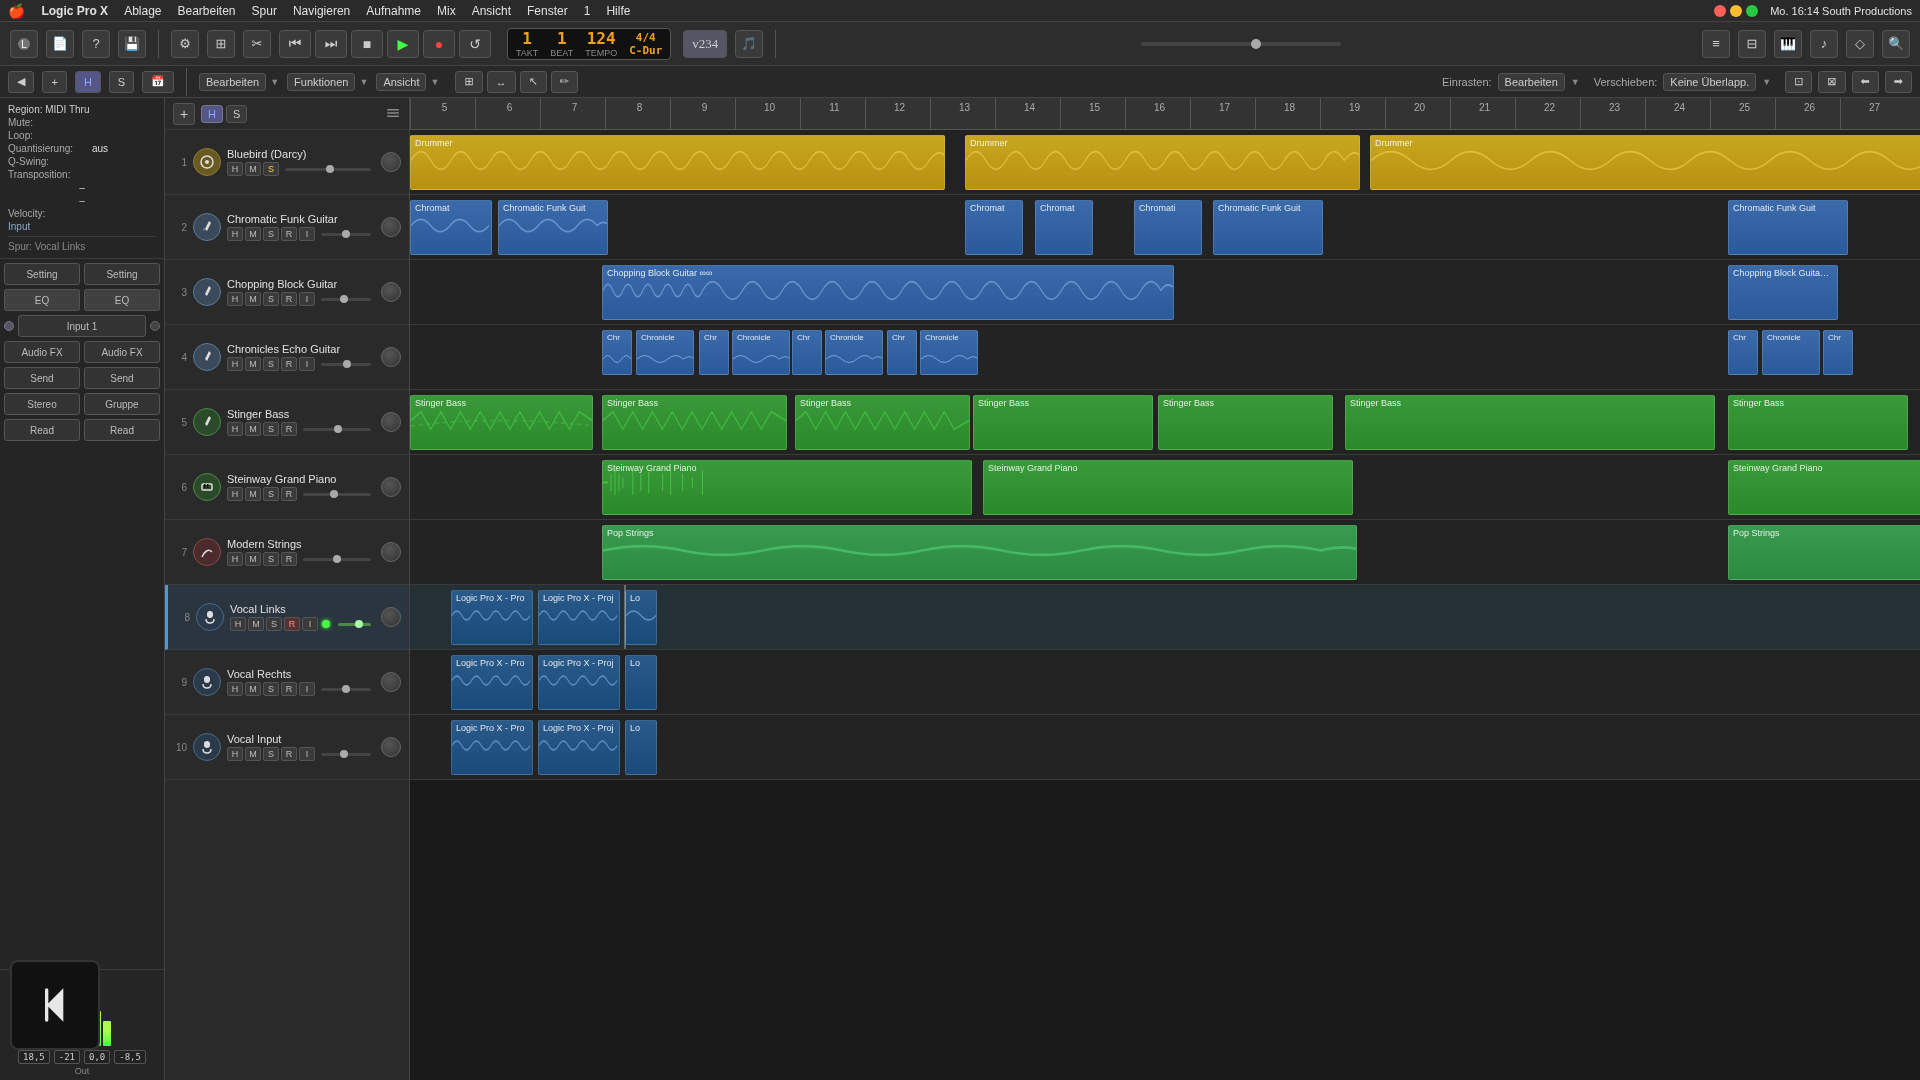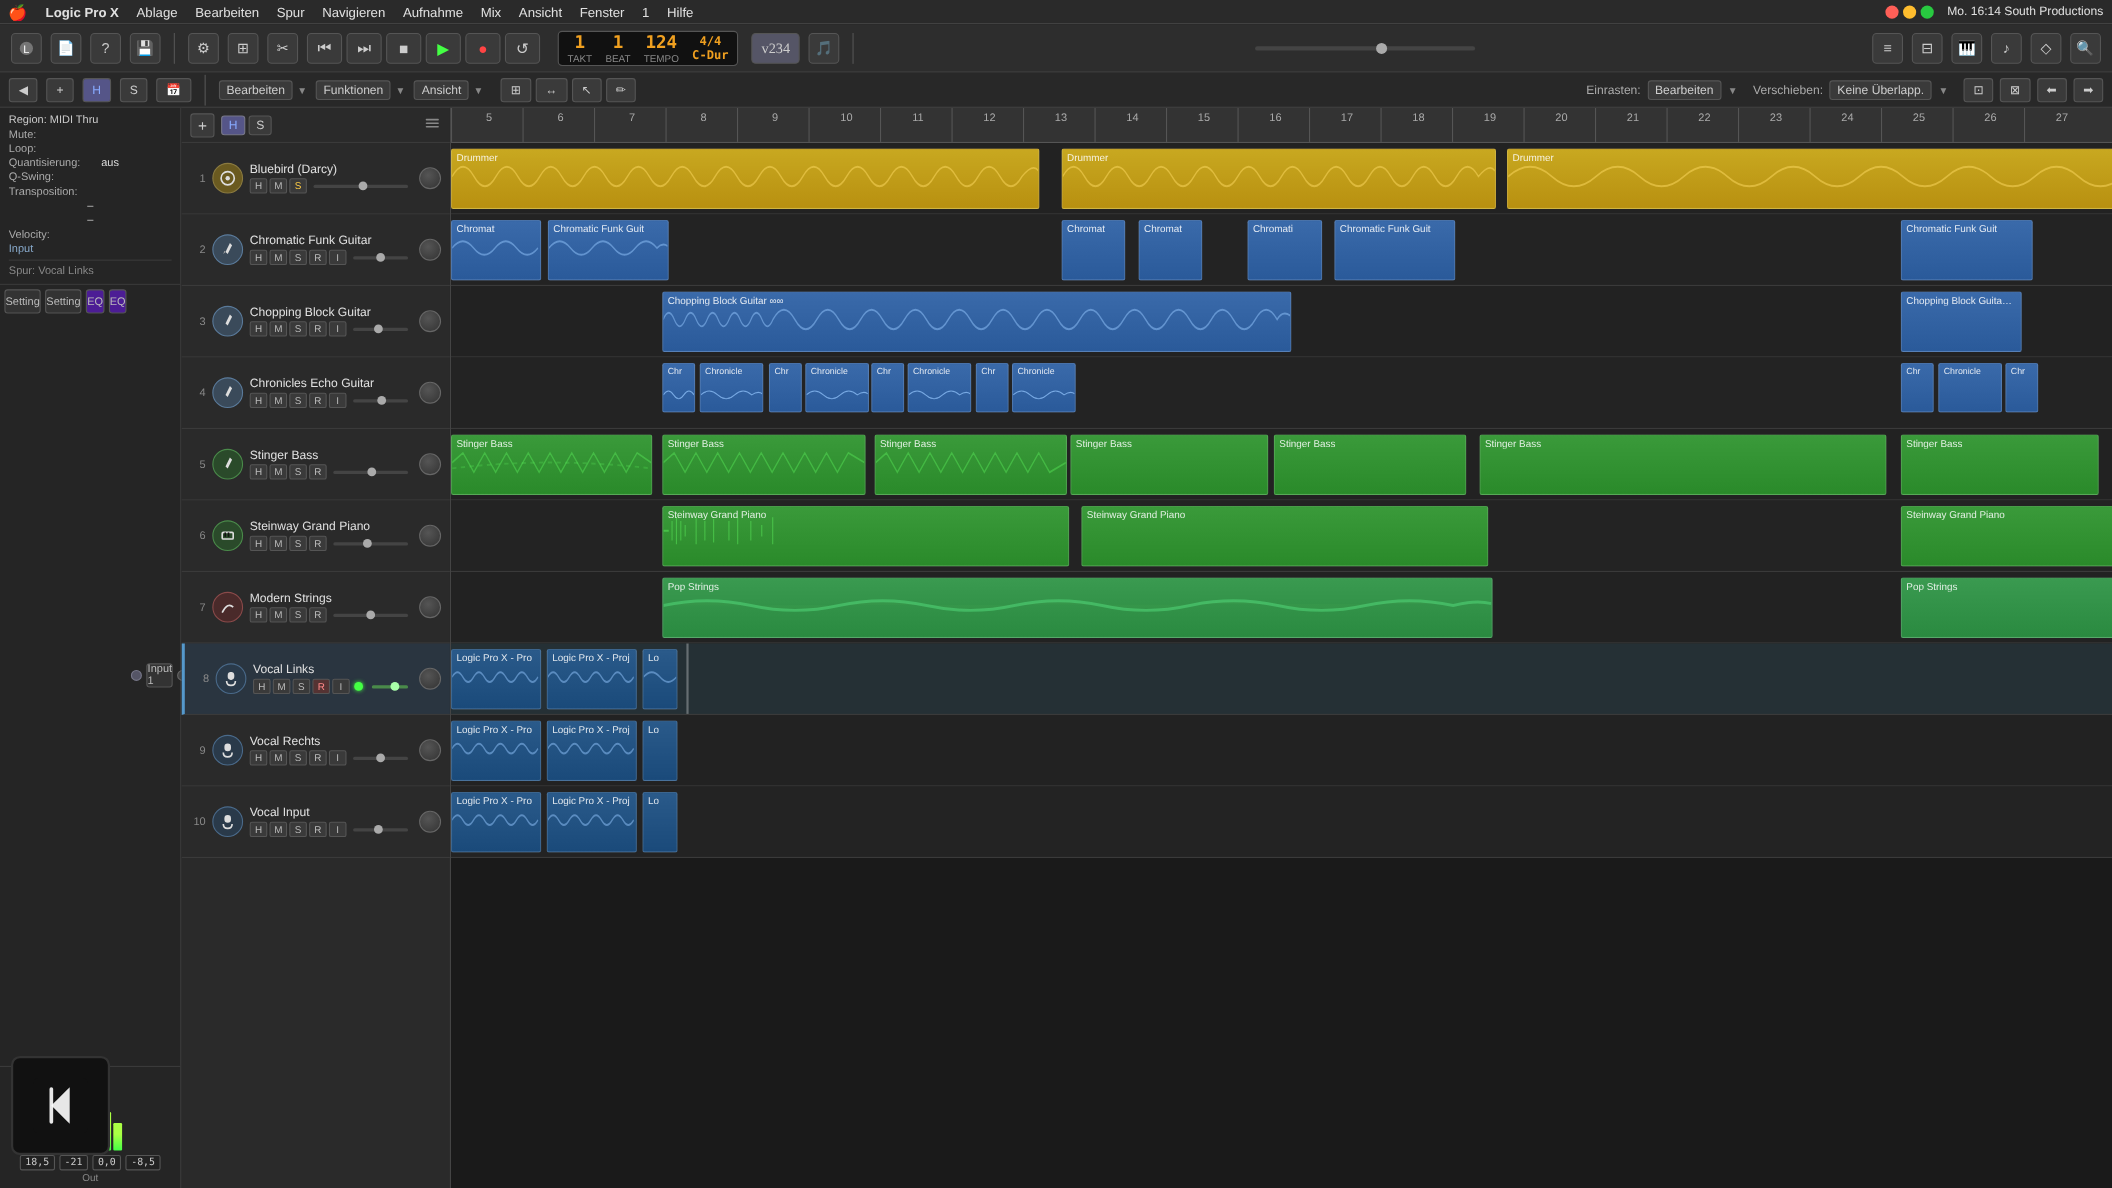--- a/index.html
+++ b/index.html
@@ -156,21 +156,21 @@
       gap: 4px;
       margin-bottom: 2px;
     }
     .region-key { color: #aaa; min-width: 80px; }
     .region-val { color: #ddd; }
     
     #mixer-strip {
       flex: 1;
       padding: 4px;
       display: flex;
-      flex-direction: row;
+      flex-direction: column;
       gap: 4px;
     }
     
     .setting-group {
       display: flex;
       gap: 4px;
     }
     .setting-box {
       flex: 1;
       background: #333;
@@ -179,21 +179,21 @@
       height: 22px;
       display: flex;
       align-items: center;
       justify-content: center;
       font-size: 10px;
       color: #bbb;
       cursor: pointer;
     }
     .eq-box {
       flex: 1;
-      background: #4c1d95;
+      background: #404040;
       border: 1px solid #555;
       border-radius: 3px;
       height: 22px;
       display: flex;
       align-items: center;
       justify-content: center;
       font-size: 10px;
       color: #bbb;
       cursor: pointer;
     }
@@ -405,20 +405,21 @@
       background: linear-gradient(180deg, #3a9a3a 0%, #2a8a2a 100%);
     }
     .clip-piano-green {
       background: linear-gradient(180deg, #3a9a3a 0%, #2a8a2a 100%);
     }
     .clip-strings-green {
       background: linear-gradient(180deg, #3a9a50 0%, #2a8a40 100%);
     }
     .clip-vocal-blue {
       background: linear-gradient(180deg, #2a5a8a 0%, #1a4a7a 100%);
+      margin-left: 41px;
     }
     
     .clip-label {
       position: absolute;
       top: 2px;
       left: 4px;
       color: rgba(255,255,255,0.85);
       font-size: 9px;
       white-space: nowrap;
       overflow: hidden;

